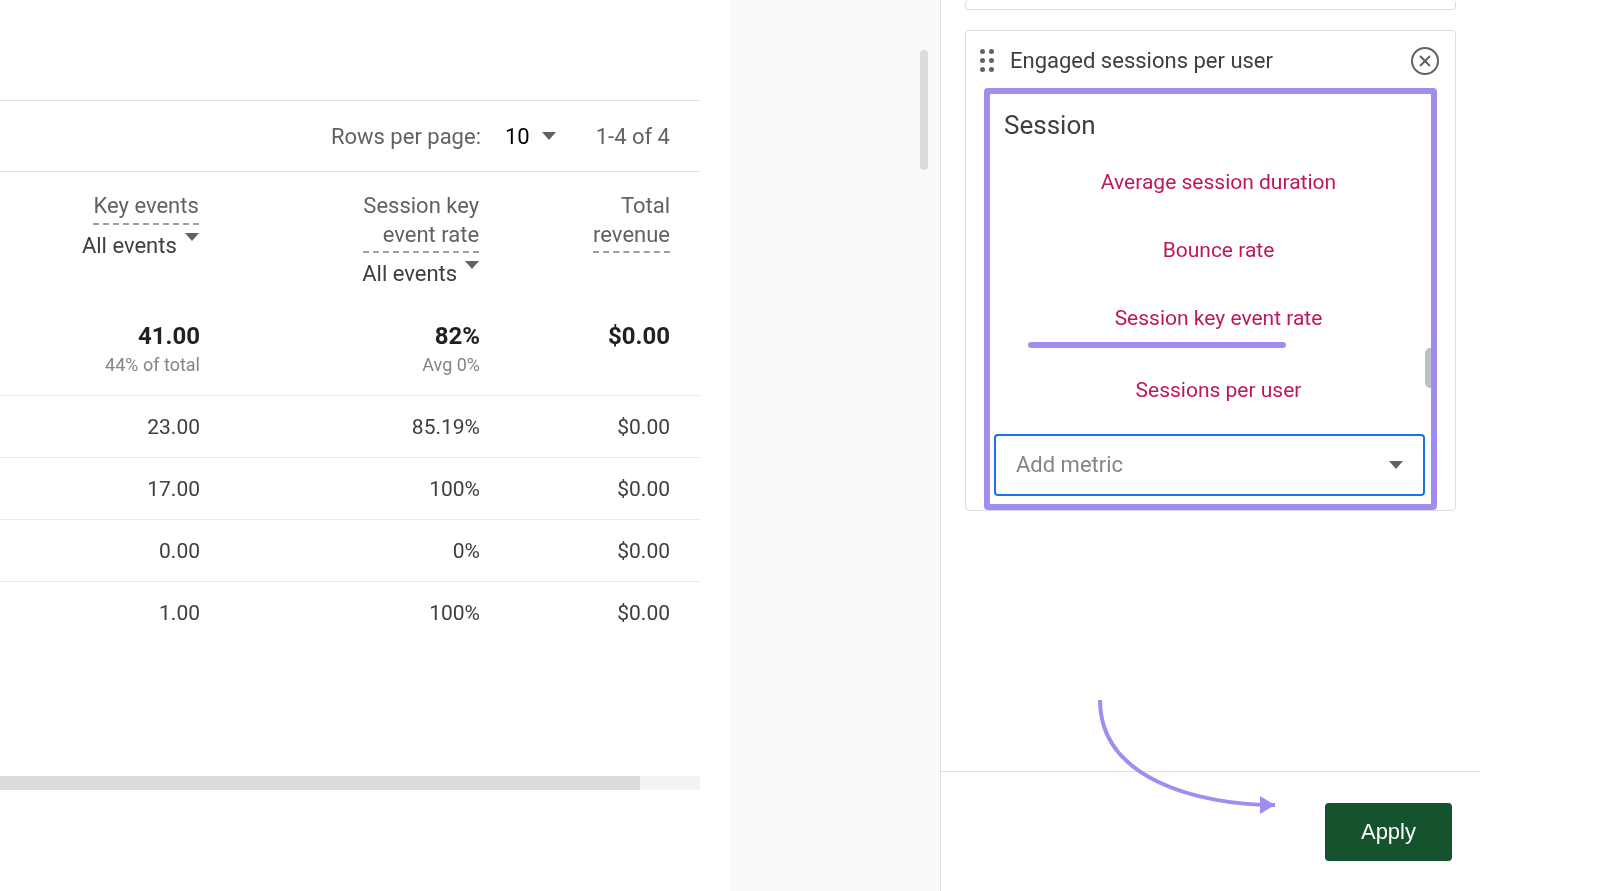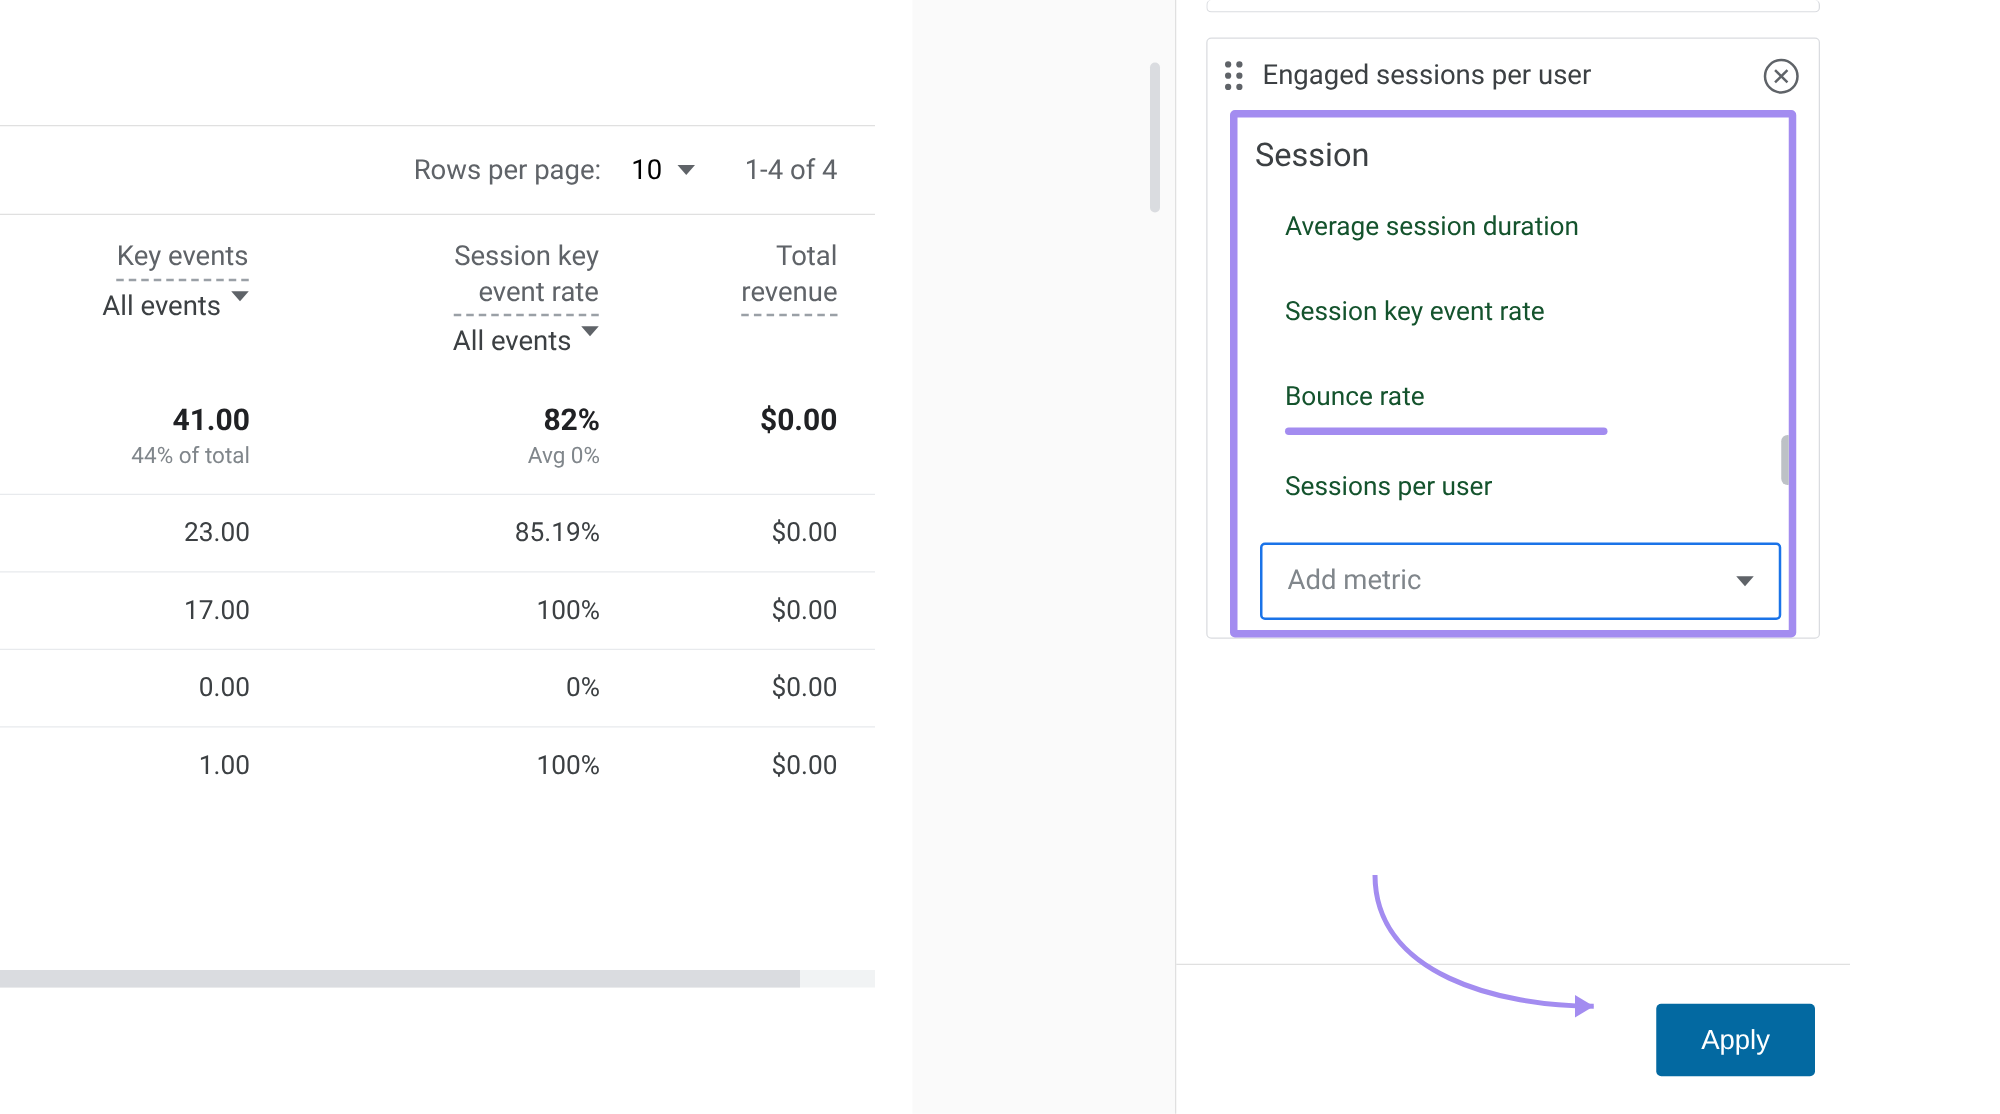--- a/index.html
+++ b/index.html
@@ -214,64 +214,65 @@
     color: #3c4043;
     padding: 16px 19px 8px 14px;
   }
   .list {
     position: relative;
     max-height: 400px;
     padding-right: 8px;
   }
   .list-item {
     font-size: 21px;
-    color: #14532d;
+    color: #be185d;
     padding: 22px 14px 22px 38px;
     cursor: pointer;
+    text-align: center;
   }
   .underline-annotation {
     height: 6px;
     background: #a38cf0;
     border-radius: 3px;
     margin: -10px 0 8px 38px;
     width: 258px;
   }
   .list-scroll {
     position: absolute;
     right: -4px;
     top: 200px;
     width: 10px; height: 40px;
     background: #bdc1c6;
     border-radius: 5px;
   }
   .add-metric {
     border: 2px solid #1a73e8;
     border-radius: 4px;
-    margin: 10px 6px 8px 18px;
+    margin: 10px 6px 8px 4px;
     height: 62px;
     display: flex;
     align-items: center;
     justify-content: space-between;
     padding: 0 20px;
     font-size: 22px;
     color: #80868b;
   }
 
   .footer-bar {
     position: absolute;
     bottom: 0; left: 0; right: 0;
     height: 120px;
     border-top: 1px solid #e0e0e0;
     display: flex;
     align-items: center;
     justify-content: flex-end;
     padding-right: 28px;
   }
   .apply-btn {
-    background: #0369a1;
+    background: #14532d;
     color: #fff;
     font-size: 22px;
     border: none;
     border-radius: 4px;
     padding: 16px 36px;
     cursor: pointer;
   }
 
   
   .arrow-svg {
@@ -389,22 +390,22 @@
           <span></span>
       </div>
       <div class="card-title">Engaged sessions per user</div>
       <div class="close-circle"></div>
     </div>
 
     <div class="highlight-box">
       <div class="group-title">Session</div>
       <div class="list">
         <div class="list-item">Average session duration</div>
+        <div class="list-item">Bounce rate</div>
         <div class="list-item">Session key event rate</div>
-        <div class="list-item">Bounce rate</div>
         <div class="underline-annotation"></div>
         <div class="list-item">Sessions per user</div>
         <div class="list-scroll"></div>
       </div>
       <div class="add-metric">
         <span>Add metric</span>
         <span class="chevron"></span>
       </div>
     </div>
   </div>

